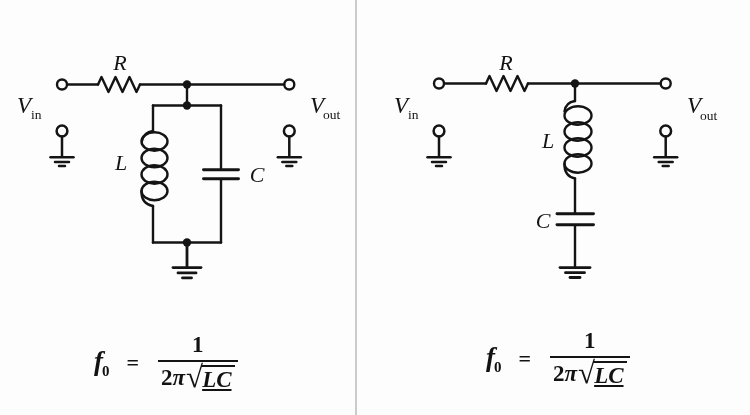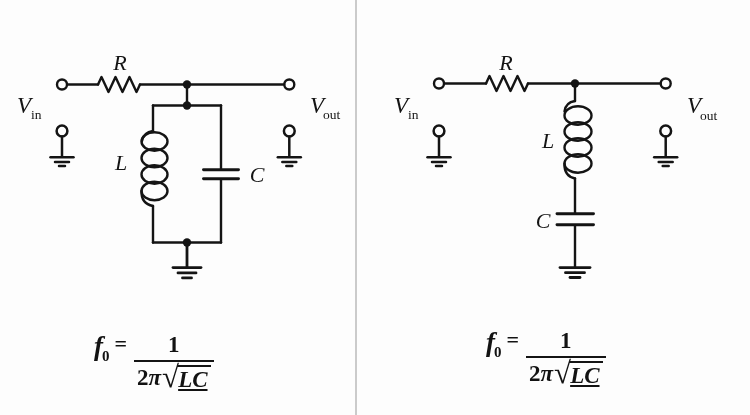--- a/index.html
+++ b/index.html
@@ -4,22 +4,22 @@
 <style>
   html,body{margin:0;padding:0;}
   body{width:750px;height:415px;overflow:hidden;font-family:"Liberation Serif",serif;}
   .stage{position:relative;width:750px;height:415px;background:#fdfdfd;}
   .divider{position:absolute;top:0;width:1.5px;height:415px;background:#cbcbcb;}
   svg{position:absolute;left:0;top:0;}
   svg text{fill:#141414;font-family:"Liberation Serif",serif;}
   .lbl{font-size:22px;font-style:italic;}
   .lbl-sm{font-size:13.5px;font-style:normal;}
   
-  .formula{position:absolute;display:flex;align-items:flex-start;color:#121212;
-           font-weight:bold;font-family:"Liberation Serif",serif;}
+  .formula{position:absolute;display:flex;align-items:center;color:#121212;
+           font-weight:bold;font-family:"Liberation Serif",serif;gap:12px;}
   .fo{font-size:27px;font-style:italic;line-height:1;}
   .fo sub{font-size:15px;font-style:normal;vertical-align:-6px;margin-left:-1px;}
   .eq{font-size:22px;margin:0 7px 0 5px;line-height:1;}
   .frac{display:inline-flex;flex-direction:column;align-items:center;}
   .num{display:block;align-self:stretch;text-align:center;font-size:23px;line-height:1;
        padding:0 6px 4px;border-bottom:2.6px solid #141414;}
   .den{display:inline-flex;align-items:flex-start;padding:3px 3px 0 3px;font-size:23px;line-height:1.15;}
   .den .pi{font-style:italic;}
   .rad{font-size:31px;line-height:0.78;font-weight:bold;margin:0 -2px 0 1px;}
   .radicand{font-style:italic;border-top:2.6px solid #141414;padding:0 3px 0 1px;text-decoration:underline;}

